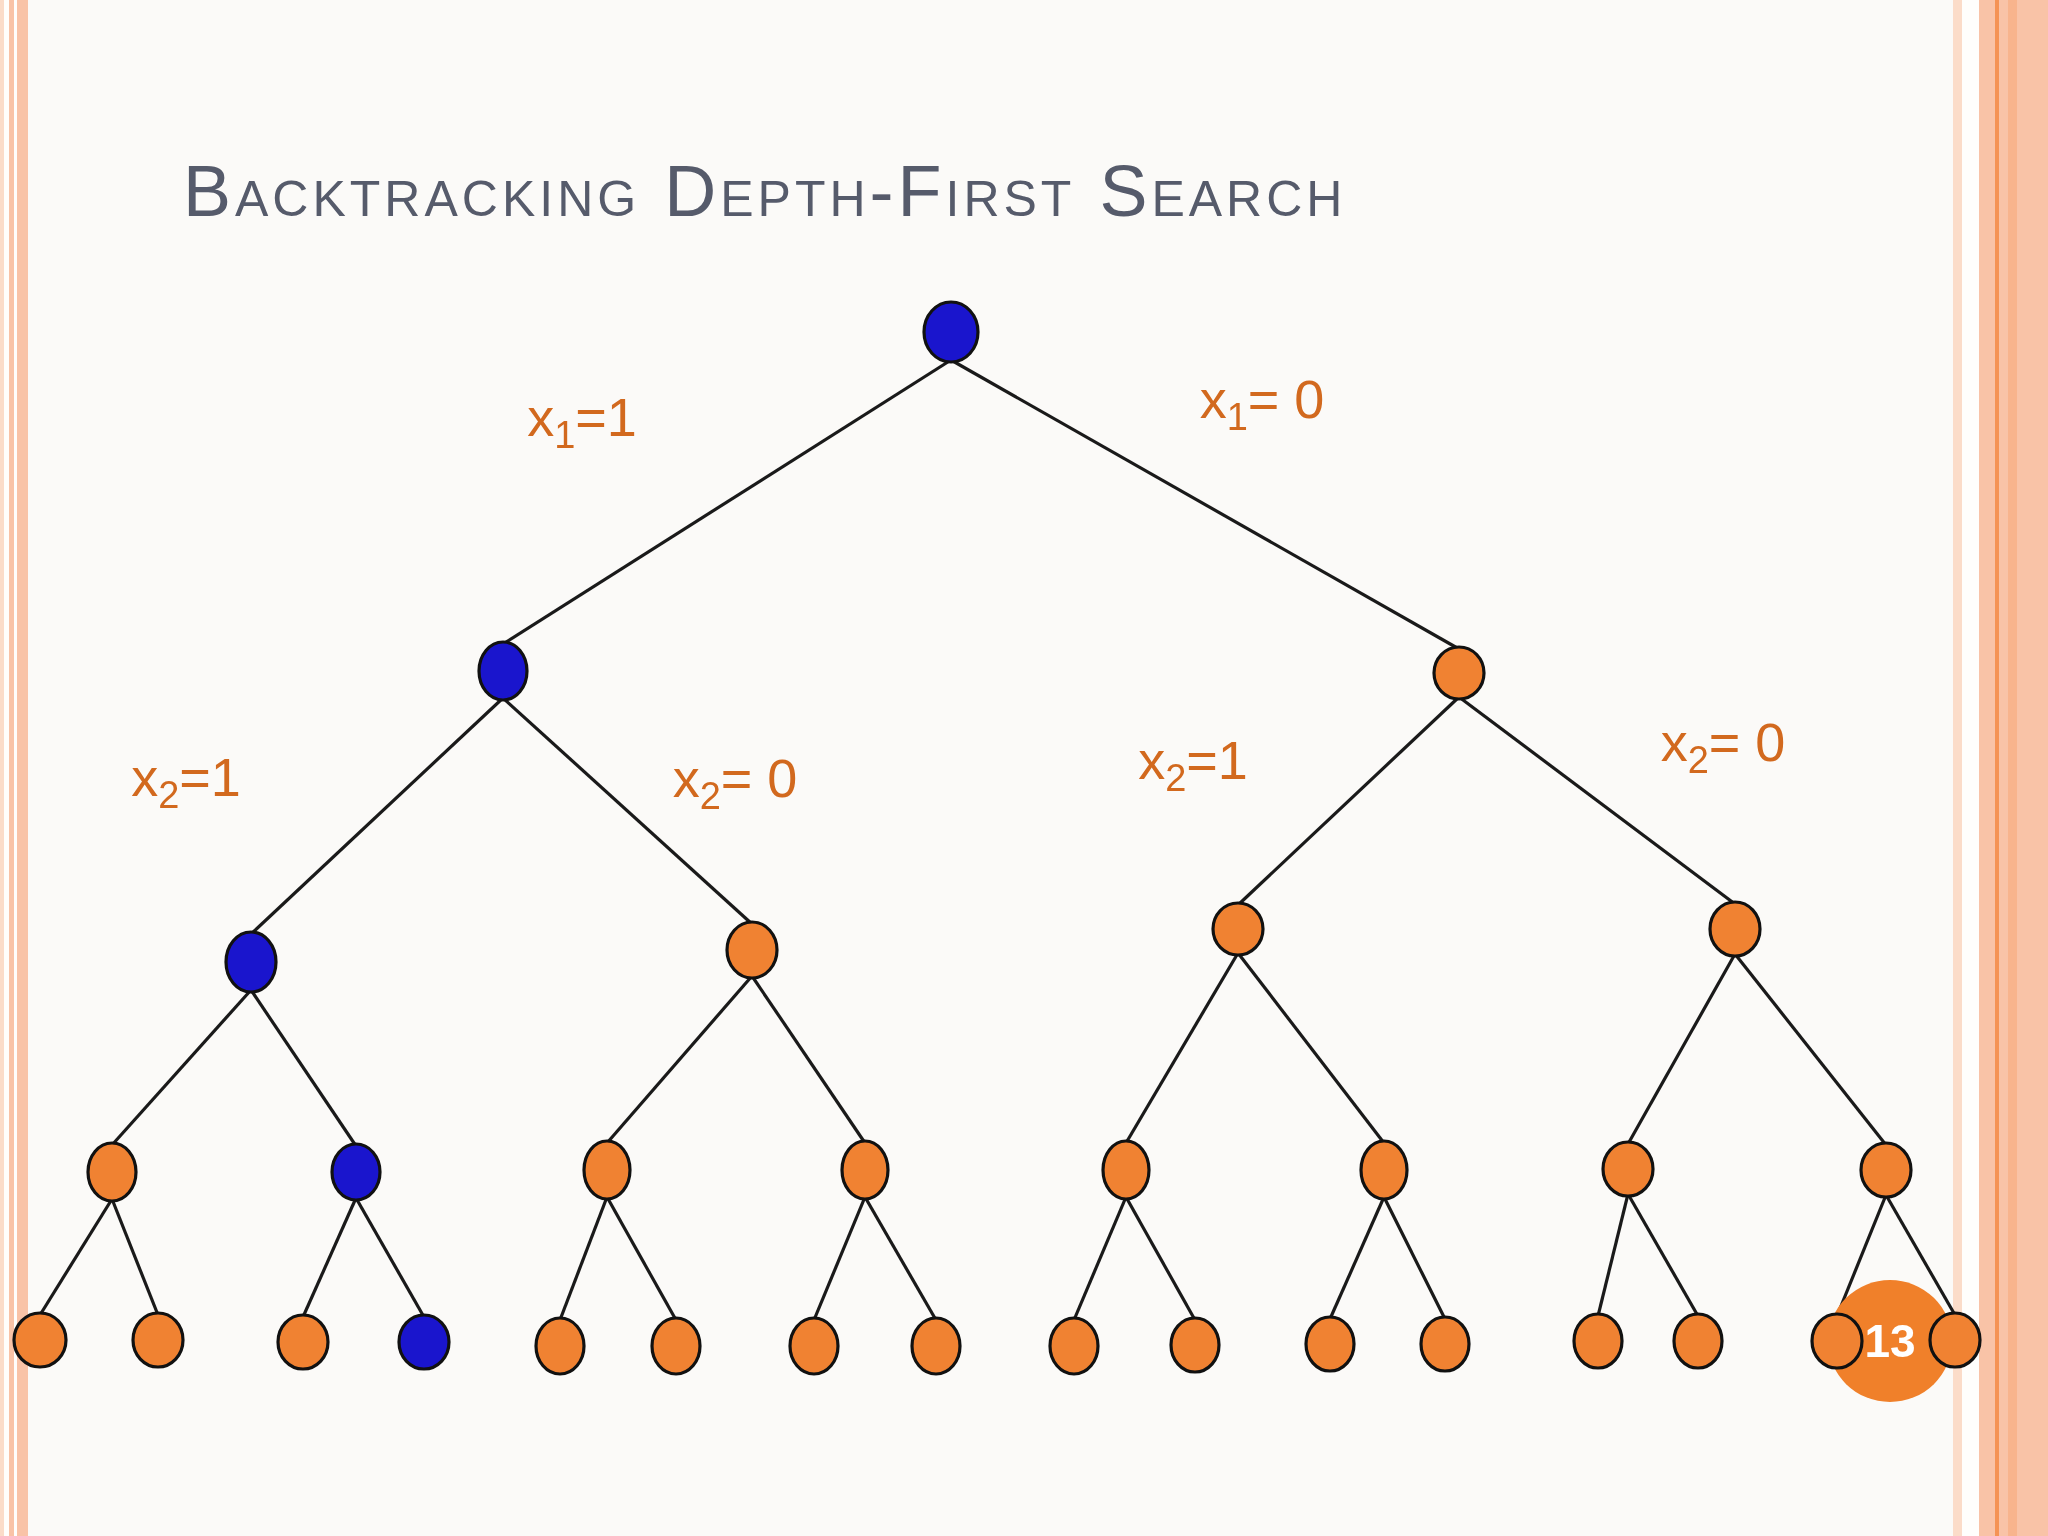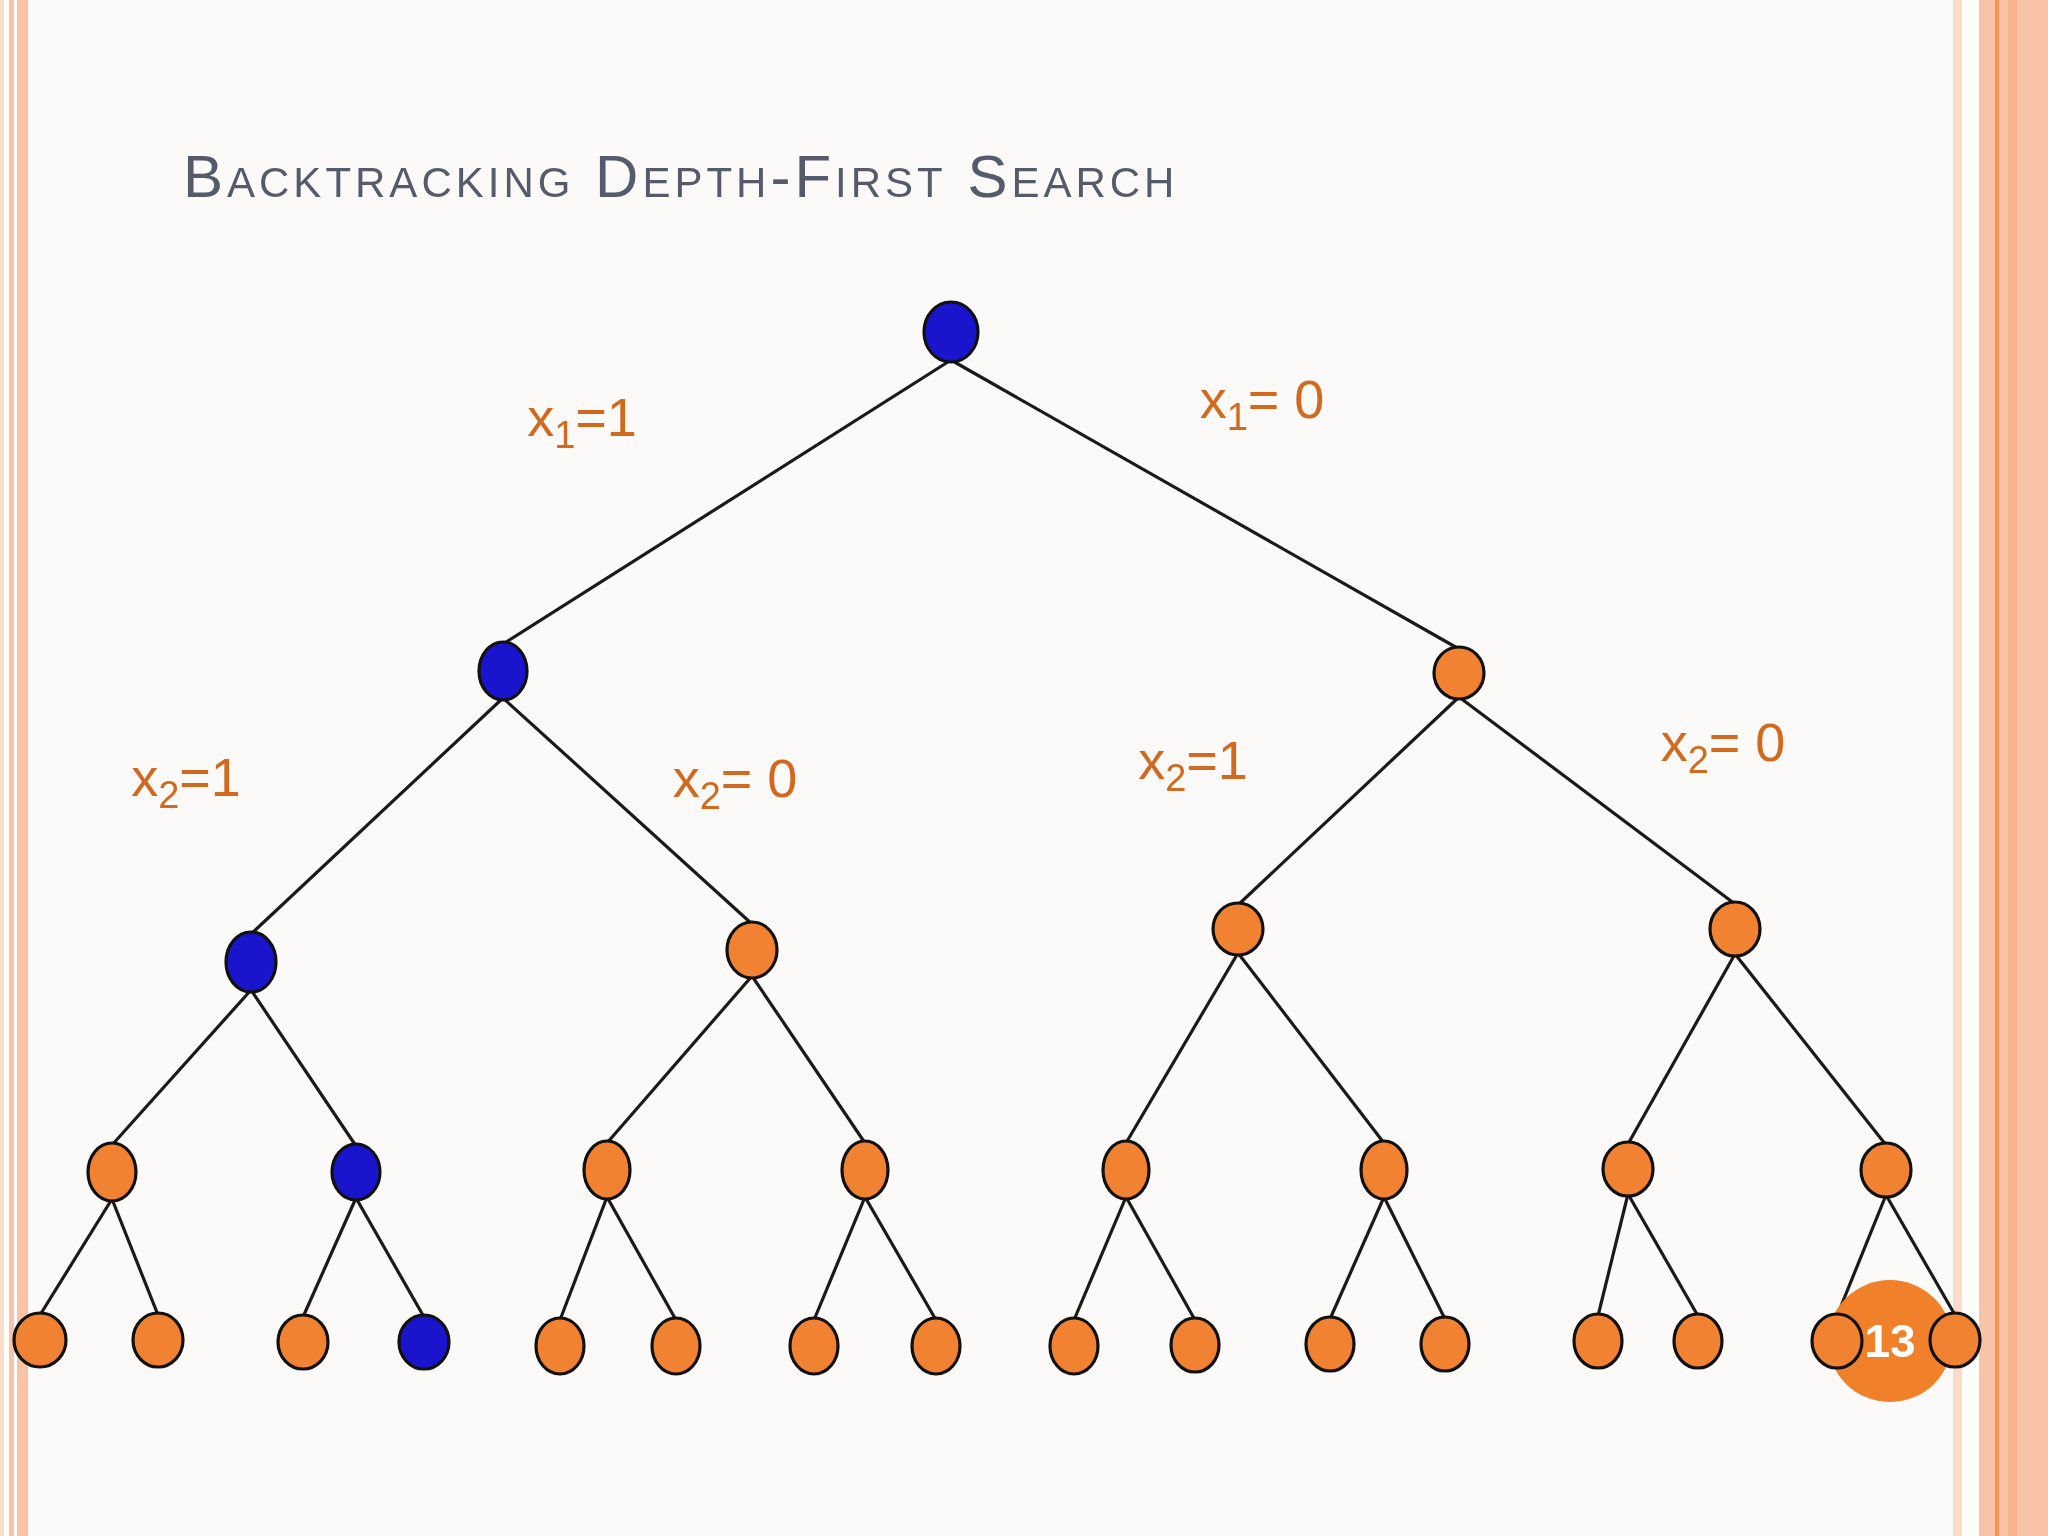--- a/index.html
+++ b/index.html
@@ -6,23 +6,23 @@
   .slide {
     position:relative;
     width:2048px; height:1536px;
     background: var(--background, #fbfaf8);
     overflow:hidden;
     font-family:"Liberation Sans", sans-serif;
   }
   .stripe { position:absolute; top:0; height:100%; }
   .slide-title {
     position:absolute;
-    left:183px; top:142px;
+    left:183px; top:150px;
     margin:0;
-    font-size:60px;
+    font-size:72px;
     font-weight:400;
     font-variant:small-caps;
     letter-spacing:4px;
     color: var(--title, #565b6b);
     white-space:nowrap;
   }
   #tree-svg { position:absolute; left:0; top:0; }
   #edges-layer line { stroke: var(--edge, #1a1a1a); stroke-width:3.2; }
   #nodes-layer ellipse { stroke: var(--node-border, #111); stroke-width:3.2; }
   #labels-layer text {

